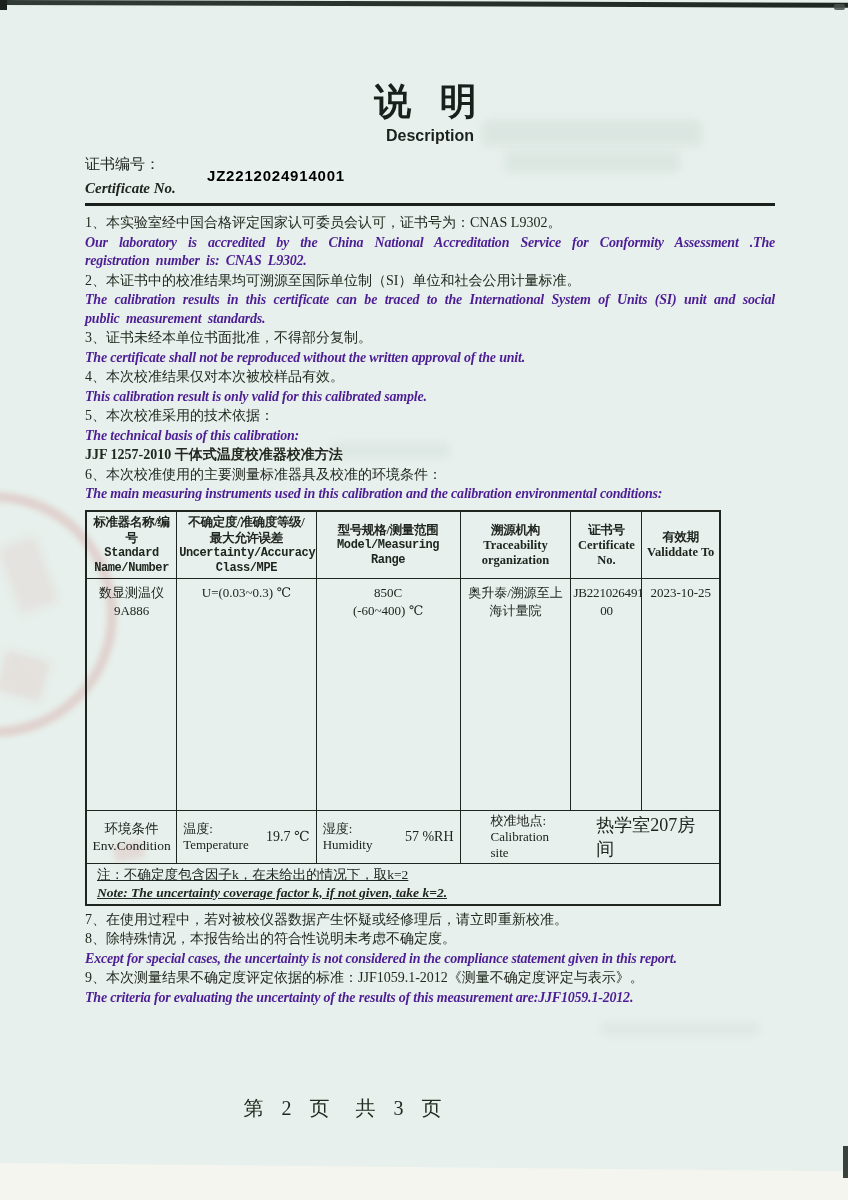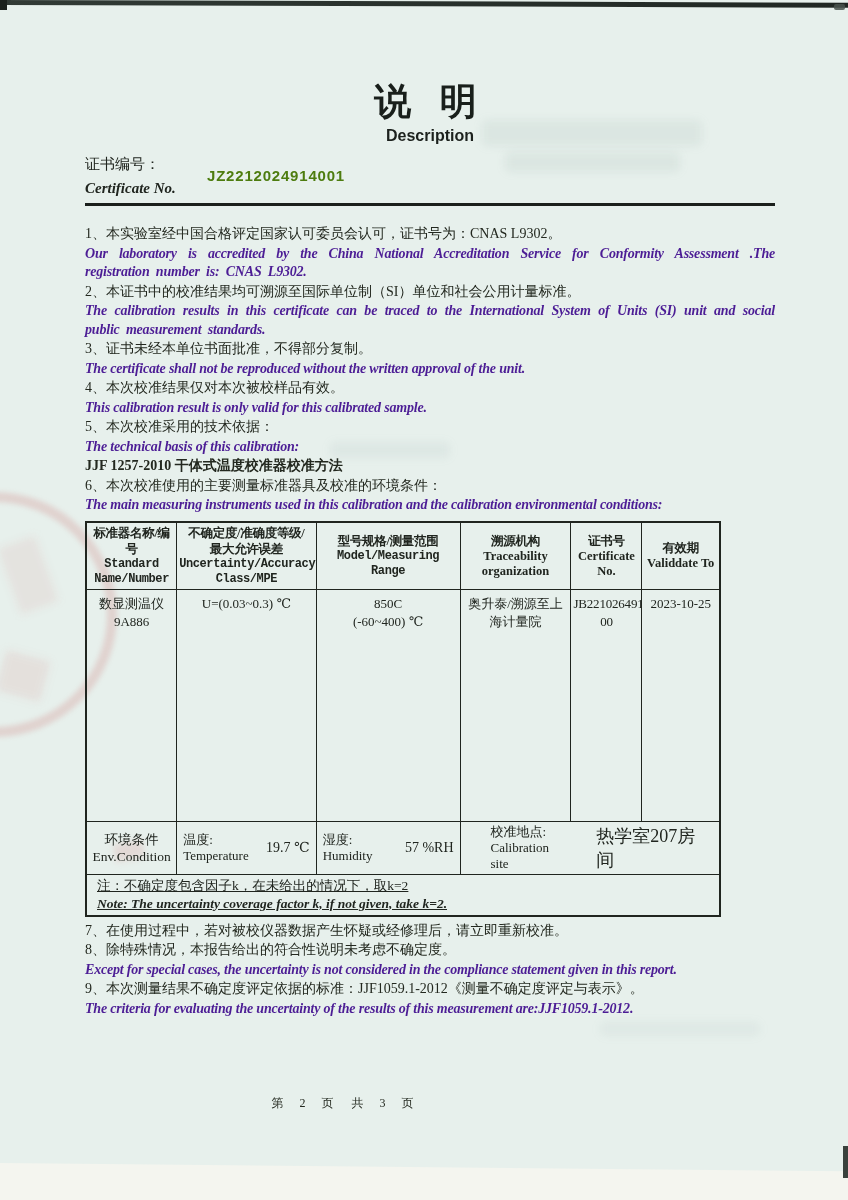--- a/index.html
+++ b/index.html
@@ -35,24 +35,24 @@
   .subtitle{
     text-align:center;font-size:16px;font-weight:bold;margin-top:3px;
     font-family:"Liberation Sans","DejaVu Sans",sans-serif;color:#1c211d;
   }
   .cert-block{position:relative;height:48px;margin-top:9px;}
   .cert-zh{font-size:15px;line-height:20px;}
   .cert-en{font-size:15px;font-weight:bold;font-style:italic;line-height:20px;margin-top:4px;}
   .cert-no{
     position:absolute;left:122px;top:13px;
     font-family:"Liberation Sans","DejaVu Sans",sans-serif;
-    font-size:15px;font-weight:600;letter-spacing:.8px;color:#4d7c0f;
+    font-size:15px;font-weight:600;letter-spacing:.8px;color:#000000;
   }
   .rule{border-bottom:3px solid #1b201c;margin-top:1px;}
-  .clauses{margin-top:19px;}
+  .clauses{margin-top:8px;}
   .clauses p{margin:1px 0 0 0;}
   p.zh{font-size:14px;line-height:18.5px;color:#23281f;}
   p.zh.bold{font-weight:bold;}
   p.en{font-size:14px;line-height:18.5px;font-weight:bold;font-style:italic;letter-spacing:-0.2px;color:#4c1d95;}
   p.en.j{text-align:justify;word-spacing:3px;}
   
   table.std{
     width:636px;margin-top:6px;border-collapse:collapse;table-layout:fixed;
     border:2px solid #20251f;
   }
@@ -73,21 +73,21 @@
   .env-pair .val{font-size:14px;}
   .env-pair.site{justify-content:flex-start;gap:26px;padding-left:28px;}
   .env-pair.site .val{font-size:18px;}
   tr.n-row{height:38px;text-decoration:underline;}
   tr.n-row td{padding:2px 10px;vertical-align:middle;}
   .note-zh{font-size:13.5px;line-height:18px;}
   .note-en{font-size:13.5px;line-height:18px;font-weight:bold;font-style:italic;}
   .closing{margin-top:5px;}
   .footer{
     position:absolute;left:0;top:1095px;width:688px;z-index:2;
-    text-align:center;font-size:12px;letter-spacing:3px;word-spacing:7px;color:#23281f;
+    text-align:center;font-size:20px;letter-spacing:3px;word-spacing:7px;color:#23281f;
   }
 </style>
 </head>
 <body>
 
 <div class="page">
 
   <div class="edge-top"></div>
   <div class="corner-tl"></div>
   <div class="corner-tr"></div>

